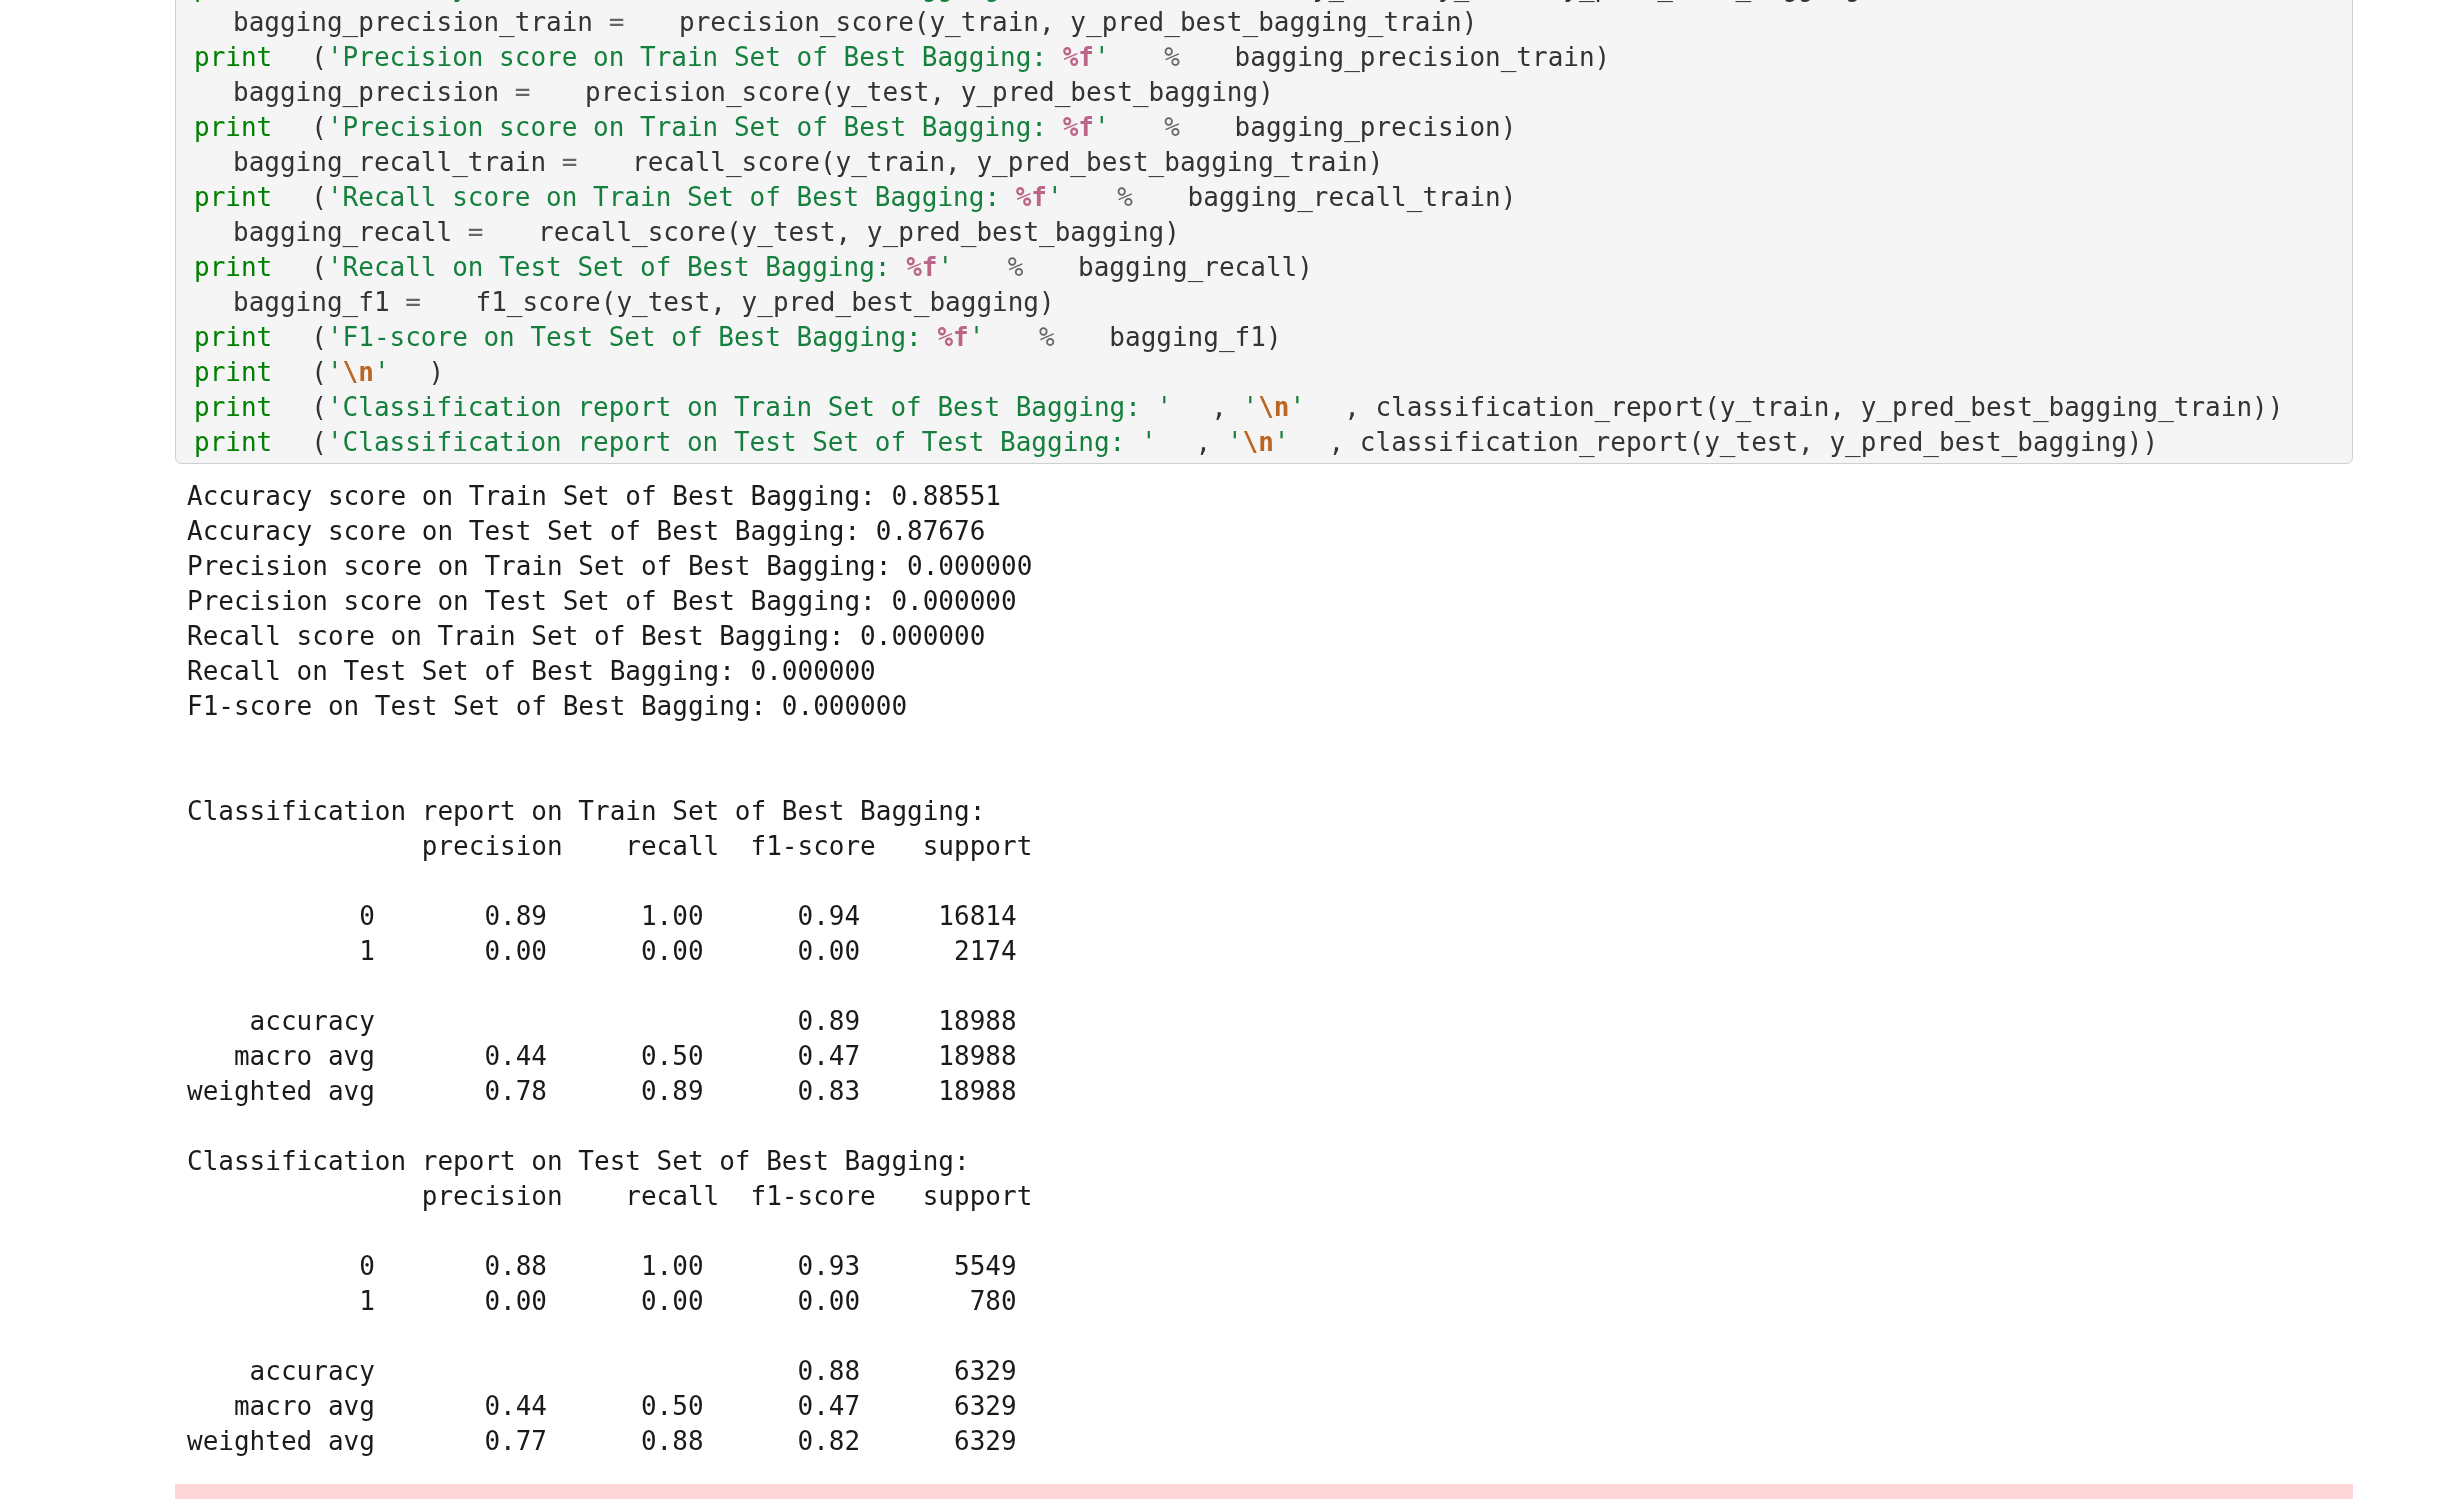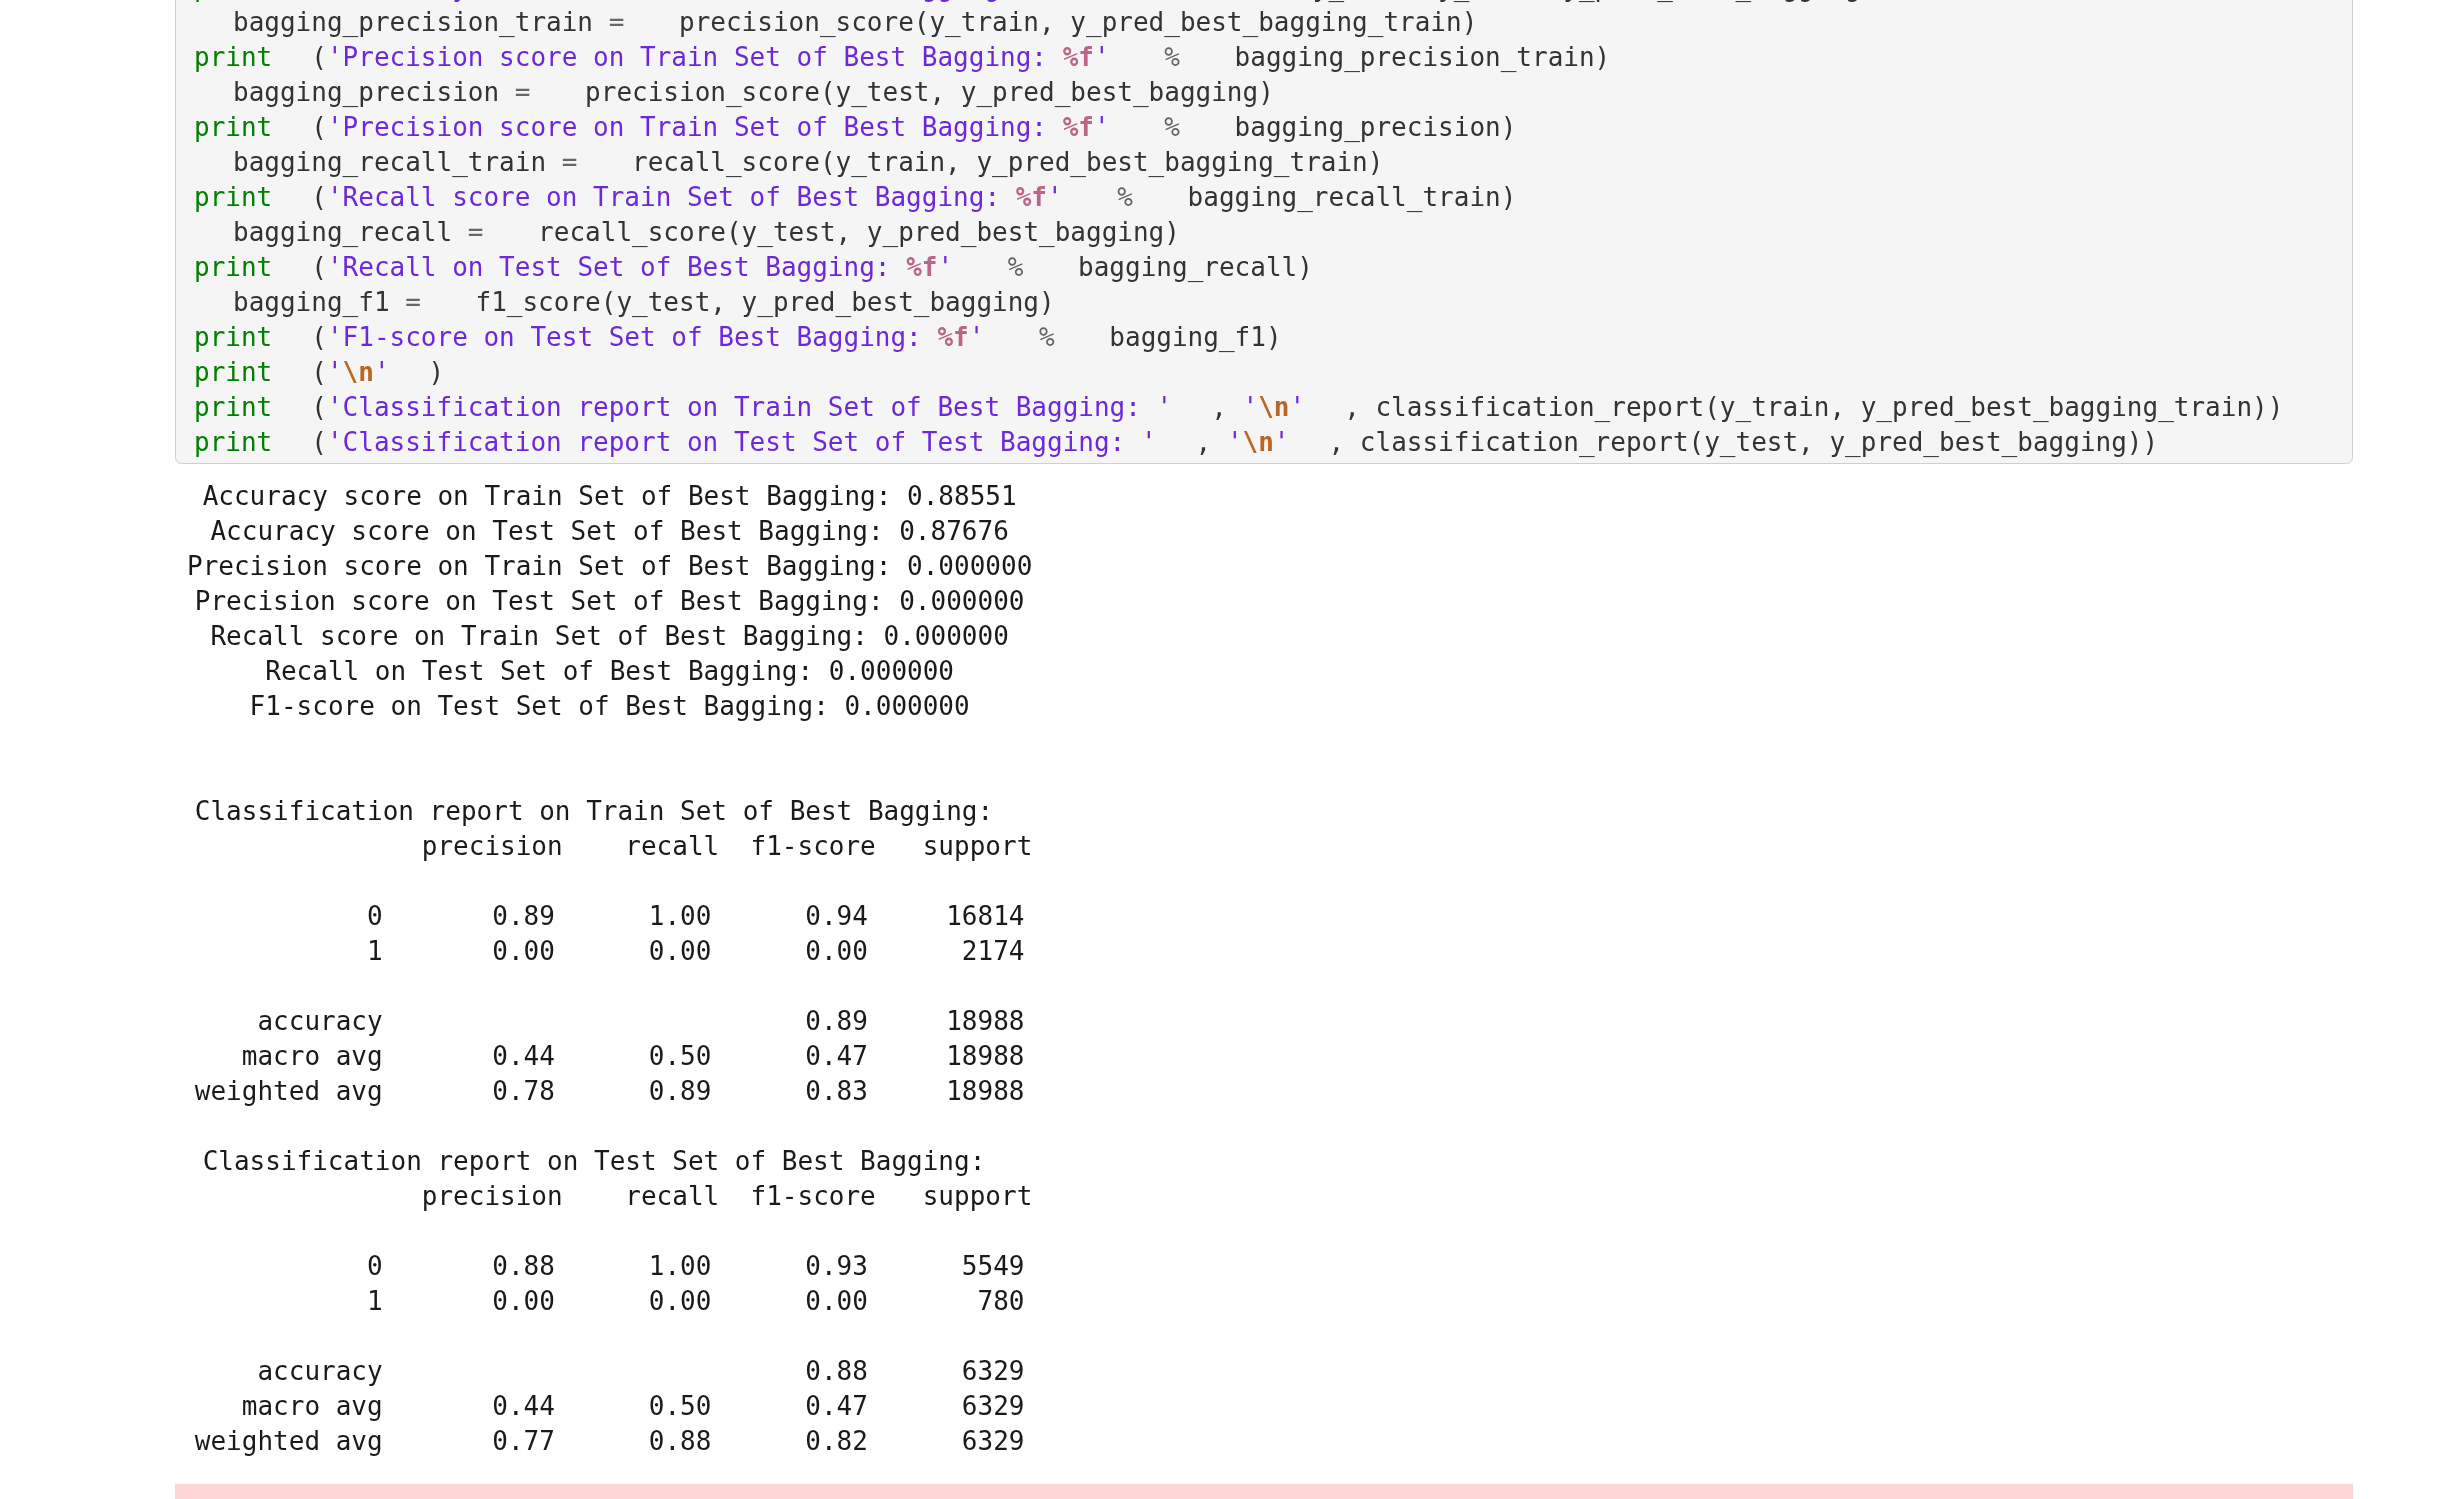--- a/index.html
+++ b/index.html
@@ -27,37 +27,36 @@
   .code-pre {
     margin: 0;
     font-family: "DejaVu Sans Mono", "Liberation Mono", monospace;
     font-size: 26px;
     line-height: 35px;
     white-space: pre;
     color: #333333;
   }
   .tok-p { color: #333333; margin-left: 39px; }
   .tok-k { color: #008000; margin-top: 11px; }
-  .tok-s { color: #6d28d9; }
+  .tok-s { color: #15803d; }
   .tok-e { color: #BB6622; font-weight: bold; }
   .tok-i { color: #BB6688; font-weight: bold; }
   .tok-o { color: #666666; }
 
   
   .stdout-pre {
     position: absolute;
     left: 187px;
     top: 479px;
     margin: 0;
     font-family: "DejaVu Sans Mono", "Liberation Mono", monospace;
     font-size: 26px;
     line-height: 35px;
     white-space: pre;
     color: #1a1a1a;
-    text-align: center;
   }
 
   
   .stderr-strip {
     position: absolute;
     left: 175px;
     top: 1484px;
     width: 2178px;
     height: 49px;
     box-sizing: border-box;

